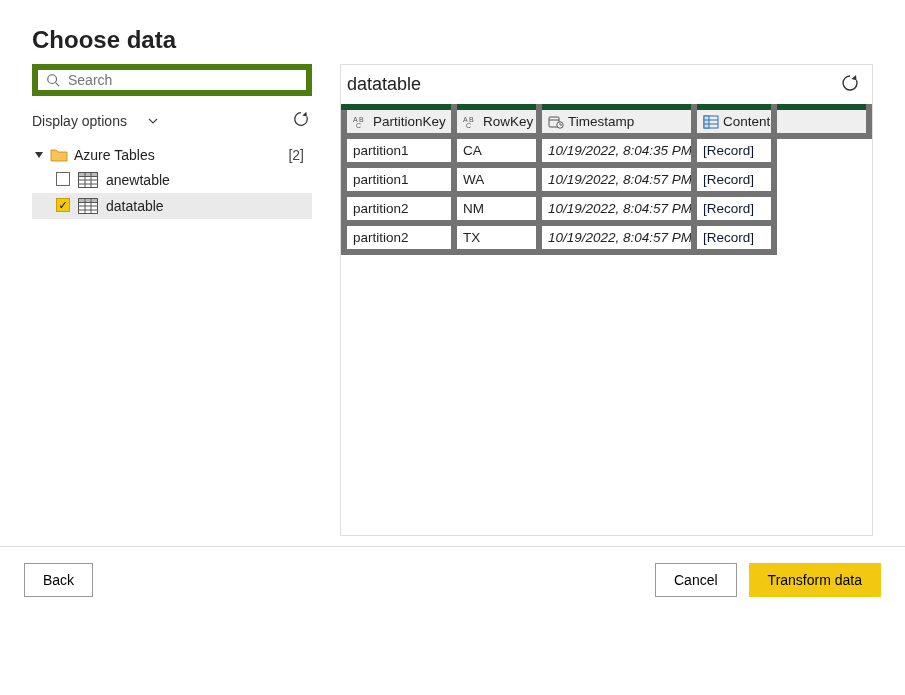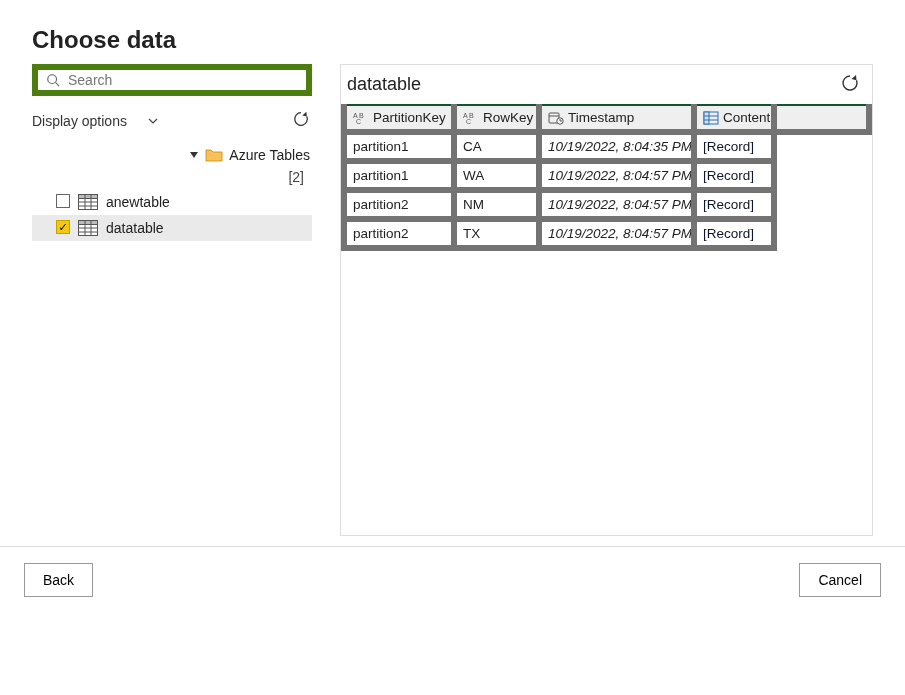--- a/index.html
+++ b/index.html
@@ -7,35 +7,35 @@
   .app { width:905px; height:613px; display:flex; flex-direction:column; }
   .header { padding:26px 32px 10px 32px; }
   .header h1 { margin:0; font-size:24px; font-weight:600; }
   .body { flex:1; display:flex; padding:0 32px 10px 32px; gap:28px; min-height:0; }
   .left { width:280px; display:flex; flex-direction:column; }
   .search-box { display:flex; align-items:center; border:6px solid #4d7c0f; height:32px; padding:0 8px; gap:6px; }
   .search-box input { border:none; outline:none; flex:1; font-size:14px; background:transparent; }
   .display-row { display:flex; align-items:center; justify-content:space-between; margin-top:12px; color:#333; }
   .display-row .left-part { display:flex; align-items:center; gap:20px; cursor:pointer; }
   .tree { margin-top:10px; }
-  .tree-node { display:flex; align-items:flex-end; gap:6px; padding:4px 2px;flex-direction:column; }
+  .tree-node { display:flex; align-items:flex-start; gap:6px; padding:4px 2px; }
   .tree-node.root { font-size:14px; justify-content:space-between; }
   .tree-node.root .root-left { display:flex; align-items:center; gap:6px; }
   .tree-child { display:flex; align-items:flex-start; gap:8px; padding:5px 2px 5px 24px; cursor:pointer; }
   .tree-child.selected { background:#eaeaea; }
   .badge-count { color:#444; padding-right:6px; }
   .checkbox { width:14px; height:14px; border:1px solid #666; display:inline-flex; align-items:center; justify-content:center; background:#fff; }
   .checkbox.checked { background:#f2c811; border-color:#caa000; }
   .checkbox.checked:after { content:"✓"; font-size:11px; color:#000; line-height:1; }
   .icon { display:inline-flex; }
   .right { flex:1; display:flex; flex-direction:column; border:1px solid #ddd; min-height:0; }
   .preview-header { display:flex; align-items:center; justify-content:space-between; padding:6px 10px 6px 6px; font-size:18px; }
   .grid { border-collapse:collapse; width:100%; table-layout:fixed; }
   .grid th, .grid td { border:6px solid #737373; padding:4px 6px; text-align:left; font-size:13.5px; white-space:nowrap; overflow:hidden; }
-  .grid th { background:#efefef; font-weight:400; border-top:2px solid #14532d; }
+  .grid th { background:#efefef; font-weight:400; border-top:6px solid #14532d; }
   .grid th .th-inner { display:flex; align-items:center; gap:4px; }
   .grid td.ts { font-style:italic; text-align:left; }
   .grid td.rec { color:#0f172a; }
   .grid-wrap { overflow:auto; flex:1; padding:0; margin:0 0 0 0; }
   .footer { border-top:1px solid #ddd; padding:16px 24px; display:flex; justify-content:space-between; }
   .footer .right-buttons { display:flex; gap:12px; }
   button.btn { height:34px; padding:0 18px; border:1px solid #999; background:#fff; font-size:14px; cursor:pointer; font-family:inherit; }
   button.btn.primary { background:#f2c811; border-color:#f2c811; }
   .refresh-btn { background:none; border:none; cursor:pointer; padding:2px; }
   svg { display:block; }
@@ -236,16 +236,17 @@
     </div>
   </div>
 </div>
 
 <div class="footer">
   <div>
     <button class="btn">Back</button>
   </div>
   <div class="right-buttons">
     <button class="btn">Cancel</button>
+    <button class="btn primary">Transform data</button>
   </div>
 </div>
 
 </div>
 
 </body></html>

